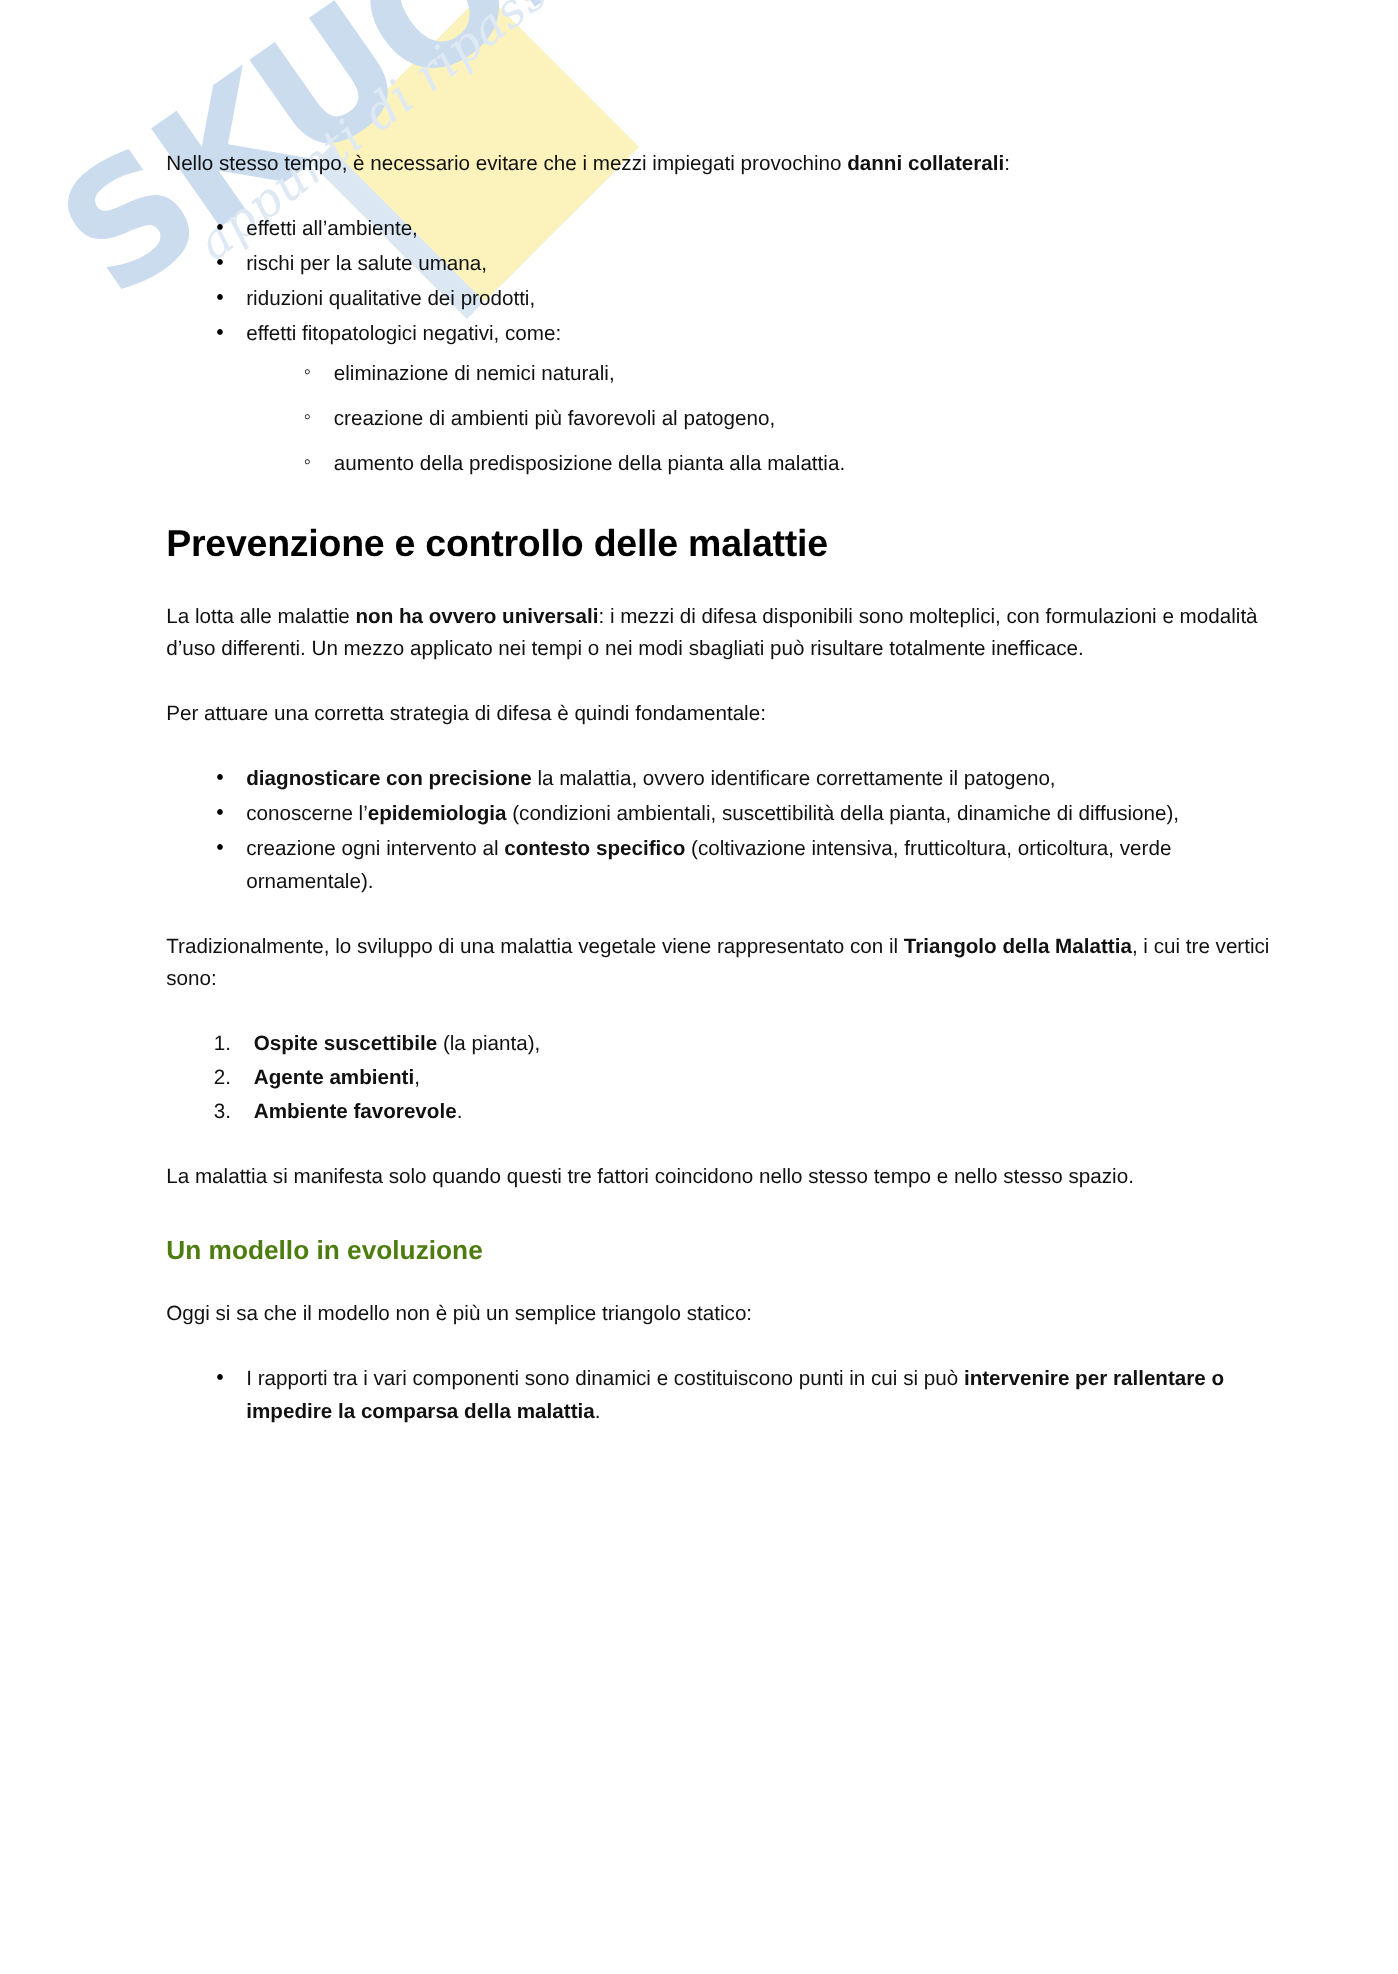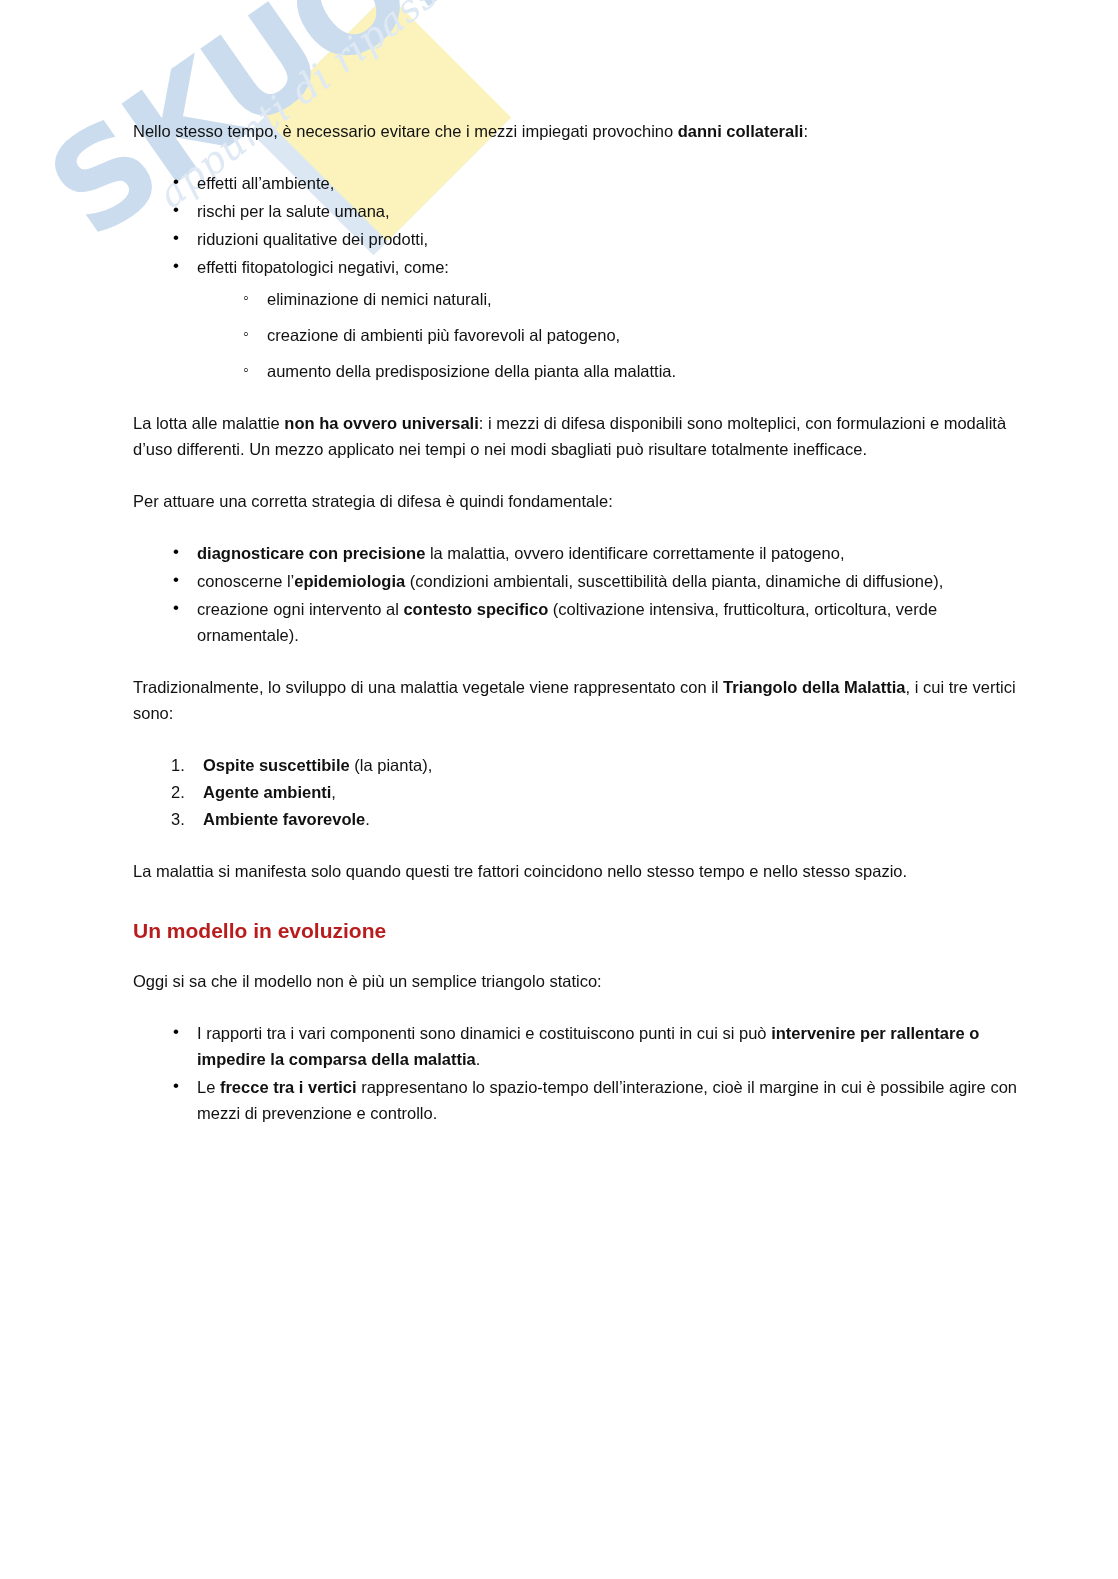--- a/index.html
+++ b/index.html
@@ -102,21 +102,21 @@
     font-weight: bold;
     line-height: 28px;
     margin: 36px 0 24px 0;
     color: #000000;
   }
   h3.doc-h3 {
     font-size: 21px;
     font-weight: bold;
     line-height: 26px;
     margin: 34px 0 24px 0;
-    color: #b91c1c;
+    color: #4d7c0f;
   }
 
   ul.doc-list, ol.doc-list {
     margin: 0 0 26px 0;
     padding: 0 0 0 64px;
     list-style: none;
   }
   ul.doc-list > li, ol.doc-list > li {
     position: relative;
     font-size: 16.5px;
@@ -192,20 +192,21 @@
       <li><span>riduzioni qualitative dei prodotti,</span></li>
       <li><span>effetti fitopatologici negativi, come:</span>
         <ul class="sub-list">
           <li><span>eliminazione di nemici naturali,</span></li>
           <li><span>creazione di ambienti più favorevoli al patogeno,</span></li>
           <li><span>aumento della predisposizione della pianta alla malattia.</span></li>
         </ul>
       </li>
     </ul>
 
+    <h1 class="doc-h1">Prevenzione e controllo delle malattie</h1>
 
     <p class="body"><span>La lotta alle malattie </span><b>non ha ovvero universali</b><span>: i mezzi di difesa disponibili sono molteplici, con formulazioni e modalità d’uso differenti. Un mezzo applicato nei tempi o nei modi sbagliati può risultare totalmente inefficace.</span></p>
 
     <p class="body">Per attuare una corretta strategia di difesa è quindi fondamentale:</p>
 
     <ul class="doc-list">
       <li><span></span><b>diagnosticare con precisione</b><span> la malattia, ovvero identificare correttamente il patogeno,</span></li>
       <li><span>conoscerne l’</span><b>epidemiologia</b><span> (condizioni ambientali, suscettibilità della pianta, dinamiche di diffusione),</span></li>
       <li><span>creazione ogni intervento al </span><b>contesto specifico</b><span> (coltivazione intensiva, frutticoltura, orticoltura, verde ornamentale).</span></li>
     </ul>
@@ -220,17 +221,16 @@
     </ol>
 
     <p class="body">La malattia si manifesta solo quando questi tre fattori coincidono nello stesso tempo e nello stesso spazio.</p>
 
     <h3 class="doc-h3">Un modello in evoluzione</h3>
 
     <p class="body">Oggi si sa che il modello non è più un semplice triangolo statico:</p>
 
     <ul class="doc-list">
       <li><span>I rapporti tra i vari componenti sono dinamici e costituiscono punti in cui si può </span><b>intervenire per rallentare o impedire la comparsa della malattia</b><span>.</span></li>
-      <li><span>Le </span><b>frecce tra i vertici</b><span> rappresentano lo spazio-tempo dell’interazione, cioè il margine in cui è possibile agire con mezzi di prevenzione e controllo.</span></li>
     </ul>
 
   </div>
 </div>
 
 </body></html>

